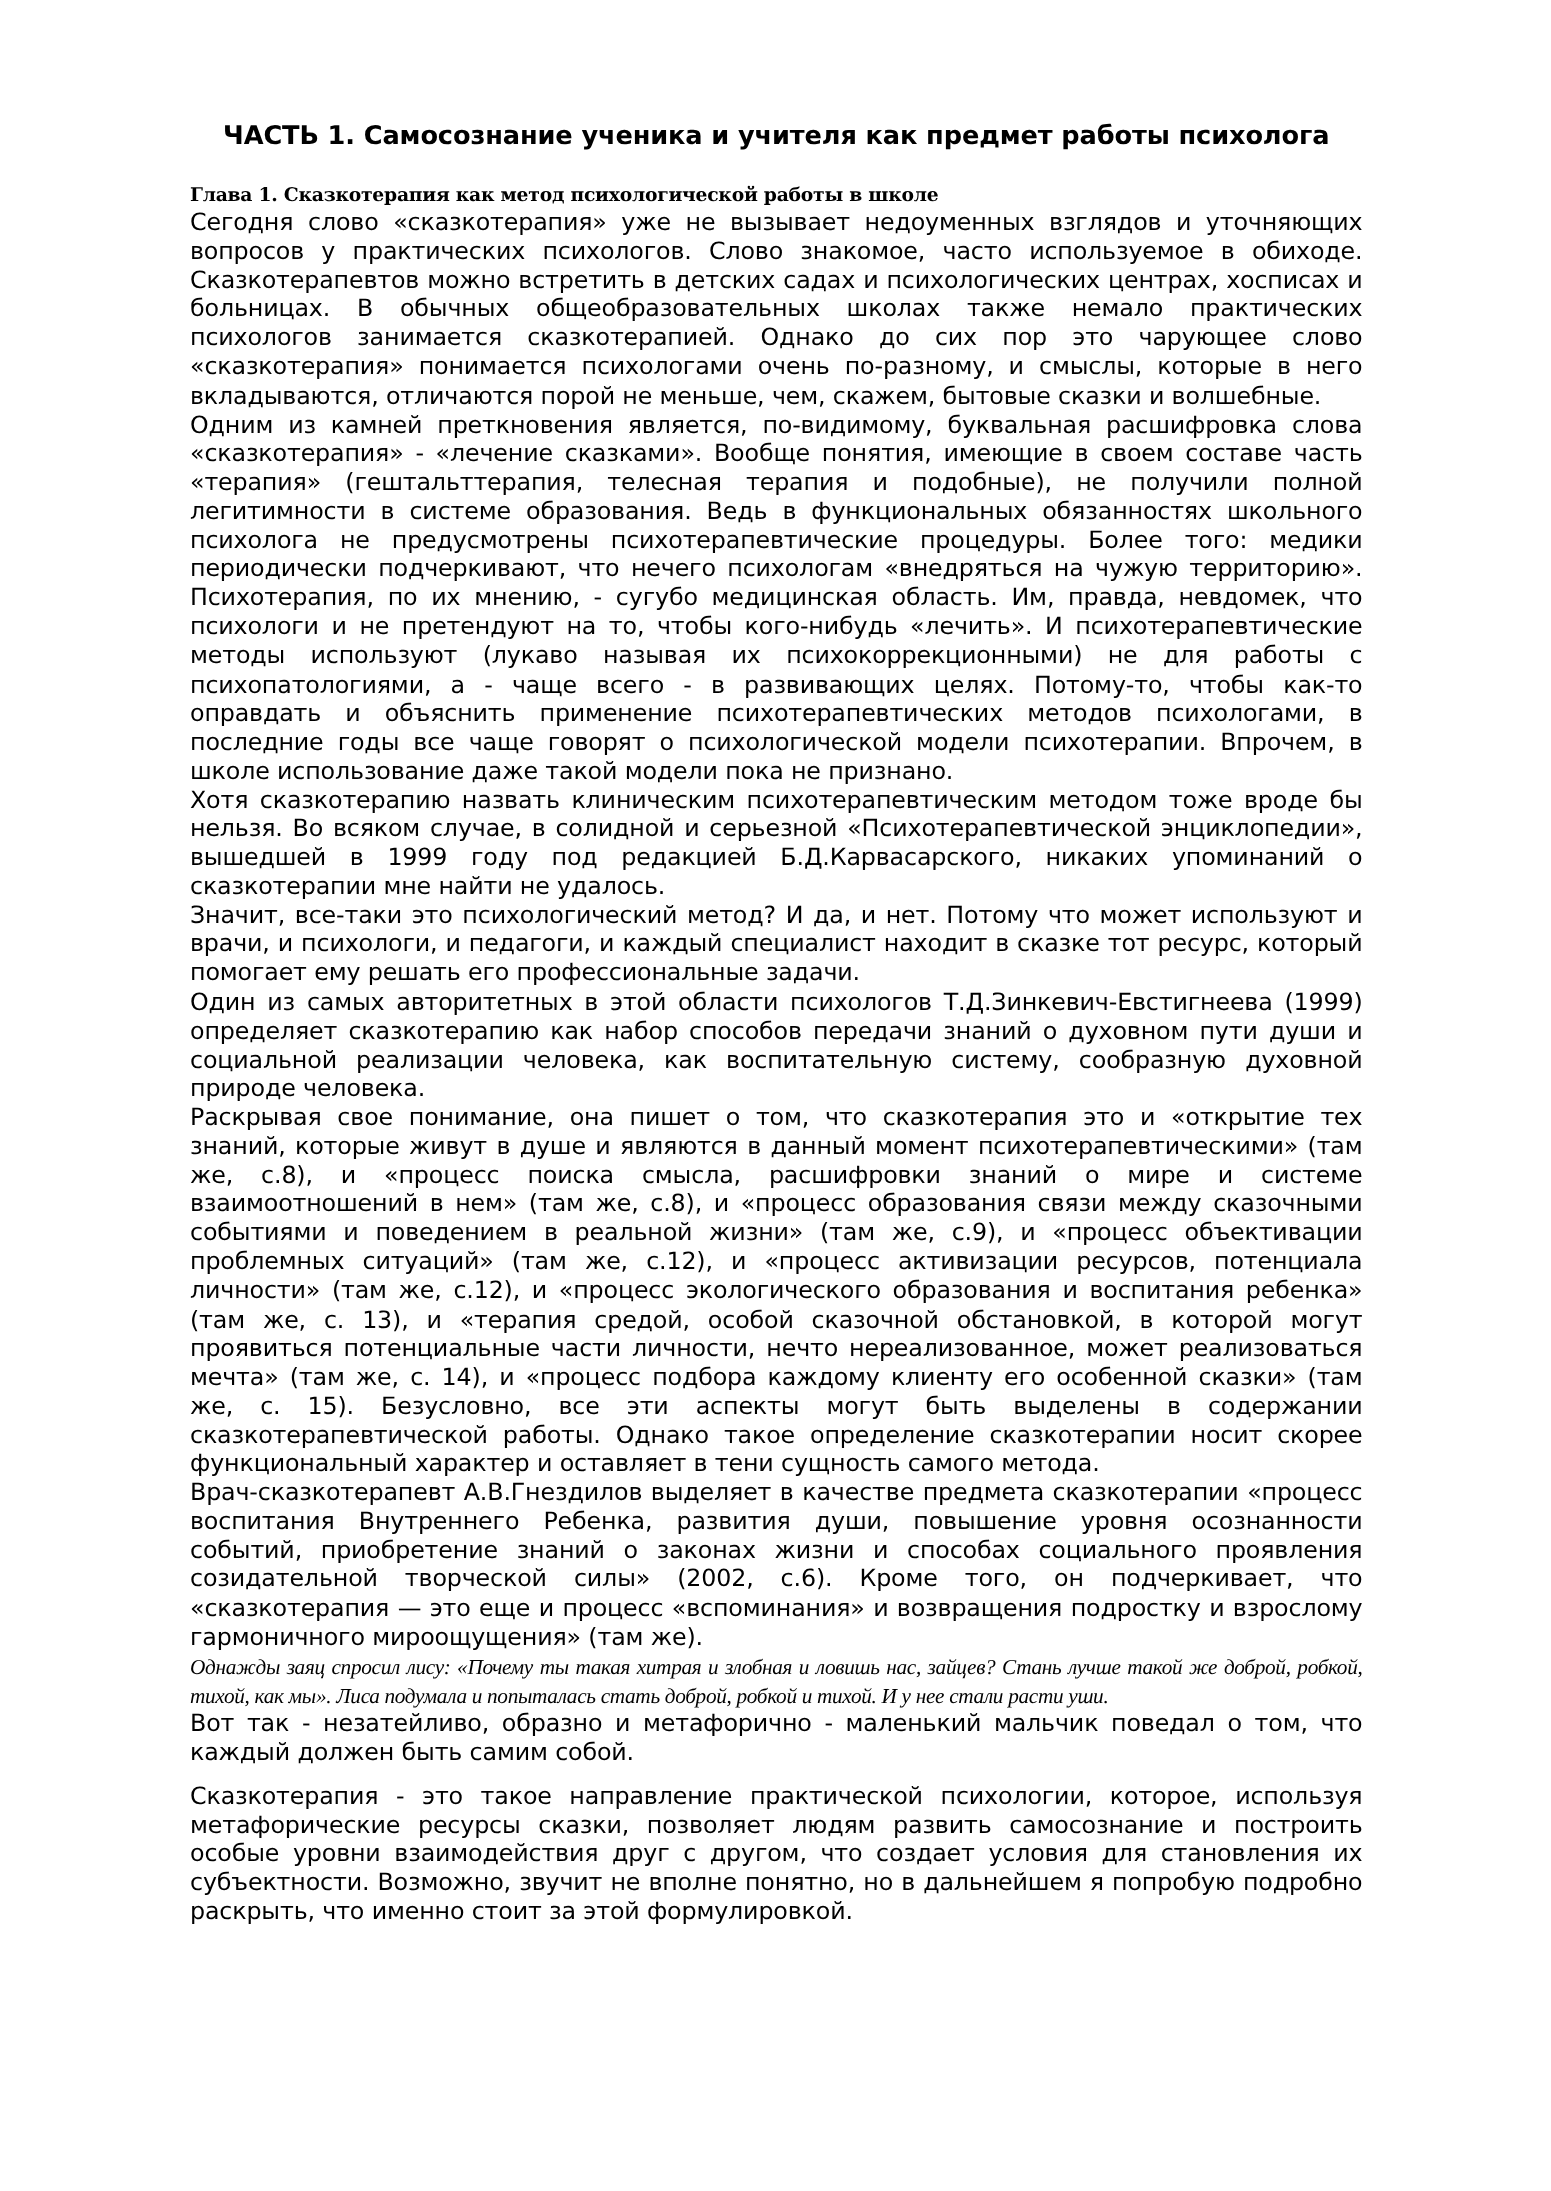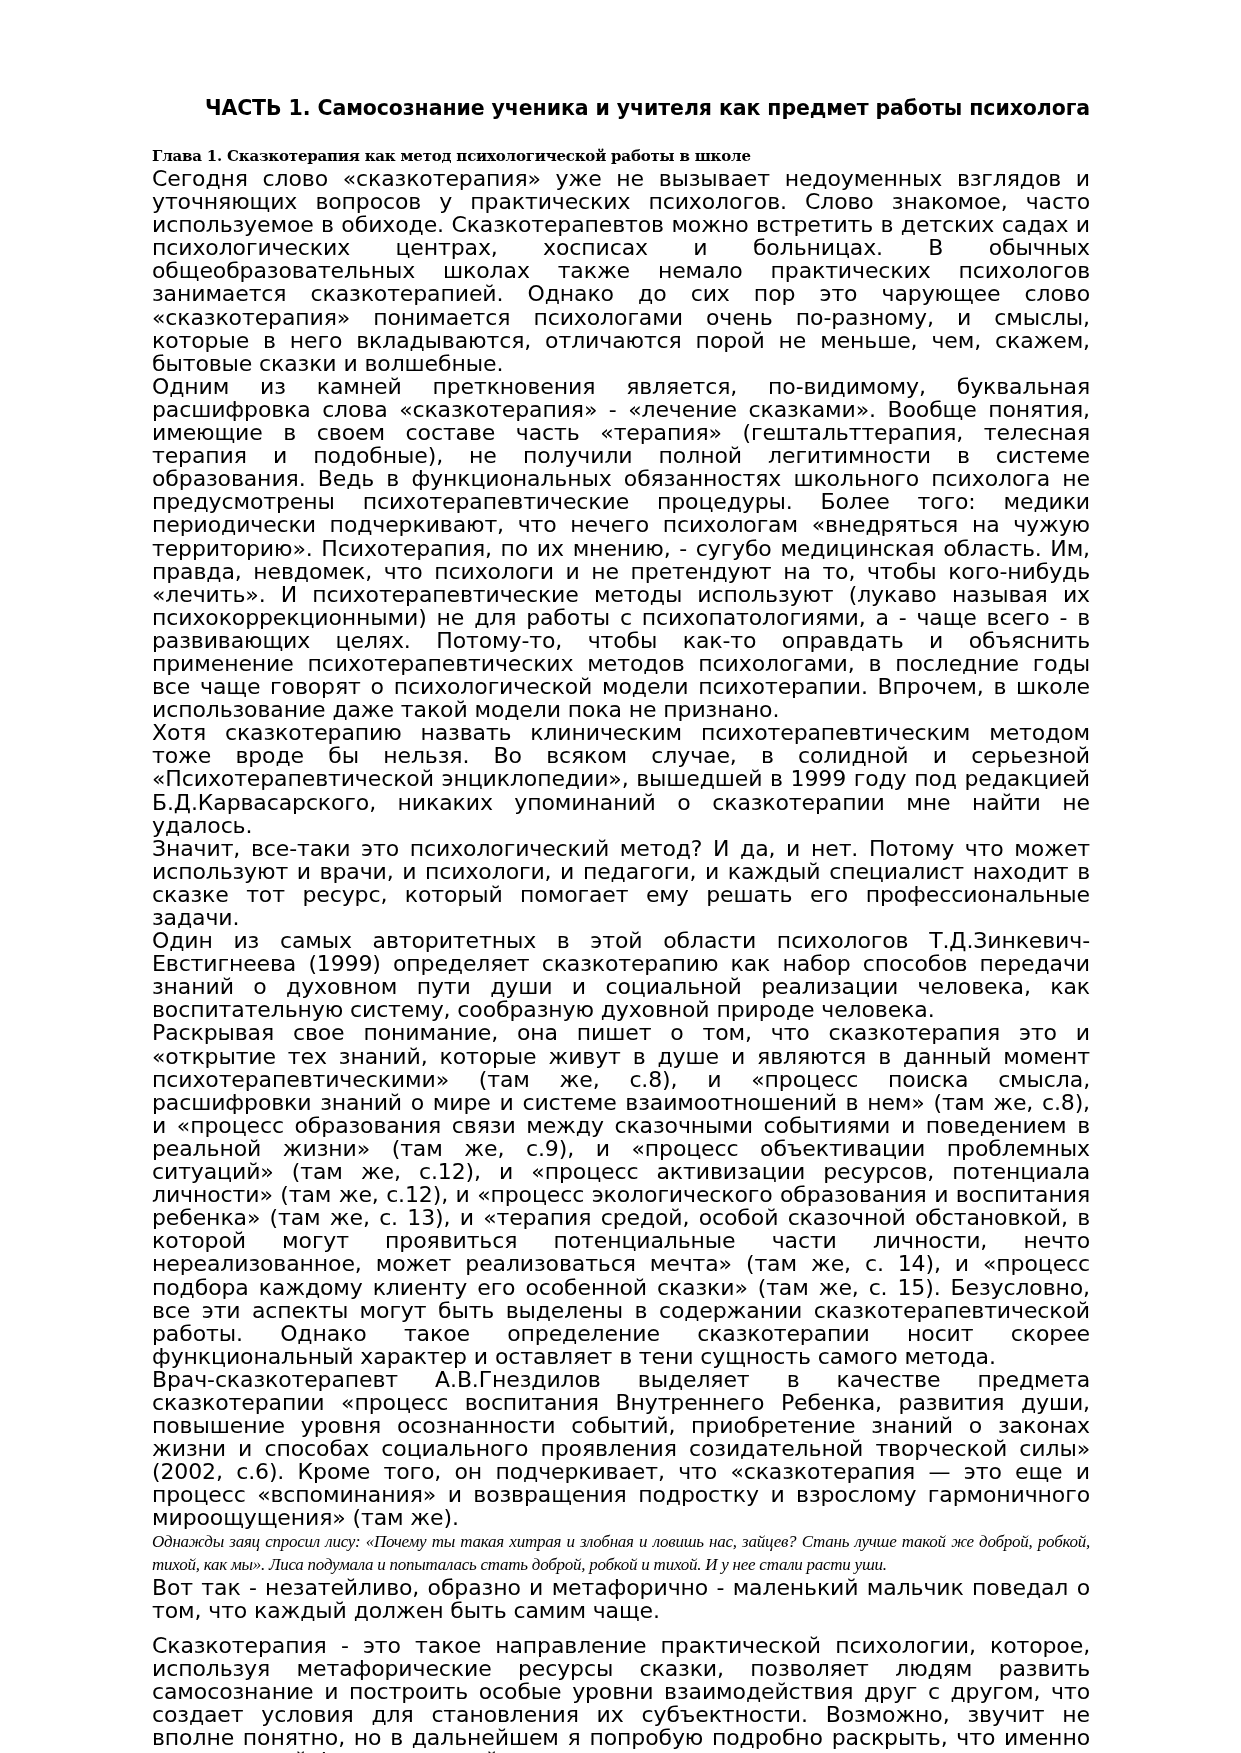--- a/index.html
+++ b/index.html
@@ -26,35 +26,35 @@
     left: 152px;
     top: 96px;
     width: 938px;
   }
   .doc-title {
     font-family: "DejaVu Sans", sans-serif;
     font-weight: bold;
     font-size: 20.5px;
     line-height: 1.22;
     letter-spacing: -0.1px;
-    text-align: right;
+    text-align: center;
     margin: 0 0 26px 0;
     white-space: nowrap;
   }
   .chapter-heading {
     font-family: "DejaVu Serif", serif;
     font-weight: bold;
     font-size: 15px;
     line-height: 1.2;
     margin: 0 0 2px 0;
     letter-spacing: -0.2px;
   }
   p.body-par {
     font-family: "DejaVu Sans", sans-serif;
-    font-size: 22px;
+    font-size: 19px;
     line-height: 23.1px;
     text-align: justify;
     text-justify: inter-word;
     margin: 0;
     padding: 0;
     letter-spacing: -0.12px;
     word-spacing: 0px;
     hyphens: none;
   }
   p.body-par.italic {
@@ -79,17 +79,17 @@
     <h2 class="chapter-heading">Глава 1. Сказкотерапия как метод психологической работы в школе</h2>
 
     <p class="body-par">Сегодня слово «сказкотерапия» уже не вызывает недоуменных взглядов и уточняющих вопросов у практических психологов. Слово знакомое, часто используемое в обиходе. Сказкотерапевтов можно встретить в детских садах и психологических центрах, хосписах и больницах. В обычных общеобразовательных школах также немало практических психологов занимается сказкотерапией. Однако до сих пор это чарующее слово «сказкотерапия» понимается психологами очень по-разному, и смыслы, которые в него вкладываются, отличаются порой не меньше, чем, скажем, бытовые сказки и волшебные.</p>
     <p class="body-par">Одним из камней преткновения является, по-видимому, буквальная расшифровка слова «сказкотерапия» - «лечение сказками». Вообще понятия, имеющие в своем составе часть «терапия» (гештальттерапия, телесная терапия и подобные), не получили полной легитимности в системе образования. Ведь в функциональных обязанностях школьного психолога не предусмотрены психотерапевтические процедуры. Более того: медики периодически подчеркивают, что нечего психологам «внедряться на чужую территорию». Психотерапия, по их мнению, - сугубо медицинская область. Им, правда, невдомек, что психологи и не претендуют на то, чтобы кого-нибудь «лечить». И психотерапевтические методы используют (лукаво называя их психокоррекционными) не для работы с психопатологиями, а - чаще всего - в развивающих целях. Потому-то, чтобы как-то оправдать и объяснить применение психотерапевтических методов психологами, в последние годы все чаще говорят о психологической модели психотерапии. Впрочем, в школе использование даже такой модели пока не признано.</p>
     <p class="body-par">Хотя сказкотерапию назвать клиническим психотерапевтическим методом тоже вроде бы нельзя. Во всяком случае, в солидной и серьезной «Психотерапевтической энциклопедии», вышедшей в 1999 году под редакцией Б.Д.Карвасарского, никаких упоминаний о сказкотерапии мне найти не удалось.</p>
     <p class="body-par">Значит, все-таки это психологический метод? И да, и нет. Потому что может используют и врачи, и психологи, и педагоги, и каждый специалист находит в сказке тот ресурс, который помогает ему решать его профессиональные задачи.</p>
     <p class="body-par">Один из самых авторитетных в этой области психологов Т.Д.Зинкевич-Евстигнеева (1999) определяет сказкотерапию как набор способов передачи знаний о духовном пути души и социальной реализации человека, как воспитательную систему, сообразную духовной природе человека.</p>
     <p class="body-par">Раскрывая свое понимание, она пишет о том, что сказкотерапия это и «открытие тех знаний, которые живут в душе и являются в данный момент психотерапевтическими» (там же, с.8), и «процесс поиска смысла, расшифровки знаний о мире и системе взаимоотношений в нем» (там же, с.8), и «процесс образования связи между сказочными событиями и поведением в реальной жизни» (там же, с.9), и «процесс объективации проблемных ситуаций» (там же, с.12), и «процесс активизации ресурсов, потенциала личности» (там же, с.12), и «процесс экологического образования и воспитания ребенка» (там же, с. 13), и «терапия средой, особой сказочной обстановкой, в которой могут проявиться потенциальные части личности, нечто нереализованное, может реализоваться мечта» (там же, с. 14), и «процесс подбора каждому клиенту его особенной сказки» (там же, с. 15). Безусловно, все эти аспекты могут быть выделены в содержании сказкотерапевтической работы. Однако такое определение сказкотерапии носит скорее функциональный характер и оставляет в тени сущность самого метода.</p>
     <p class="body-par">Врач-сказкотерапевт А.В.Гнездилов выделяет в качестве предмета сказкотерапии «процесс воспитания Внутреннего Ребенка, развития души, повышение уровня осознанности событий, приобретение знаний о законах жизни и способах социального проявления созидательной творческой силы» (2002, с.6). Кроме того, он подчеркивает, что «сказкотерапия — это еще и процесс «вспоминания» и возвращения подростку и взрослому гармоничного мироощущения» (там же).</p>
     <p class="body-par italic">Однажды заяц спросил лису: «Почему ты такая хитрая и злобная и ловишь нас, зайцев? Стань лучше такой же доброй, робкой, тихой, как мы». Лиса подумала и попыталась стать доброй, робкой и тихой. И у нее стали расти уши.</p>
-    <p class="body-par">Вот так - незатейливо, образно и метафорично - маленький мальчик поведал о том, что каждый должен быть самим чаще.</p>
+    <p class="body-par">Вот так - незатейливо, образно и метафорично - маленький мальчик поведал о том, что каждый должен быть самим собой.</p>
     <p class="body-par">Сказкотерапия - это такое направление практической психологии, которое, используя метафорические ресурсы сказки, позволяет людям развить самосознание и построить особые уровни взаимодействия друг с другом, что создает условия для становления их субъектности. Возможно, звучит не вполне понятно, но в дальнейшем я попробую подробно раскрыть, что именно стоит за этой формулировкой.</p>
 
   </div>
 </div>
 
 </body></html>

